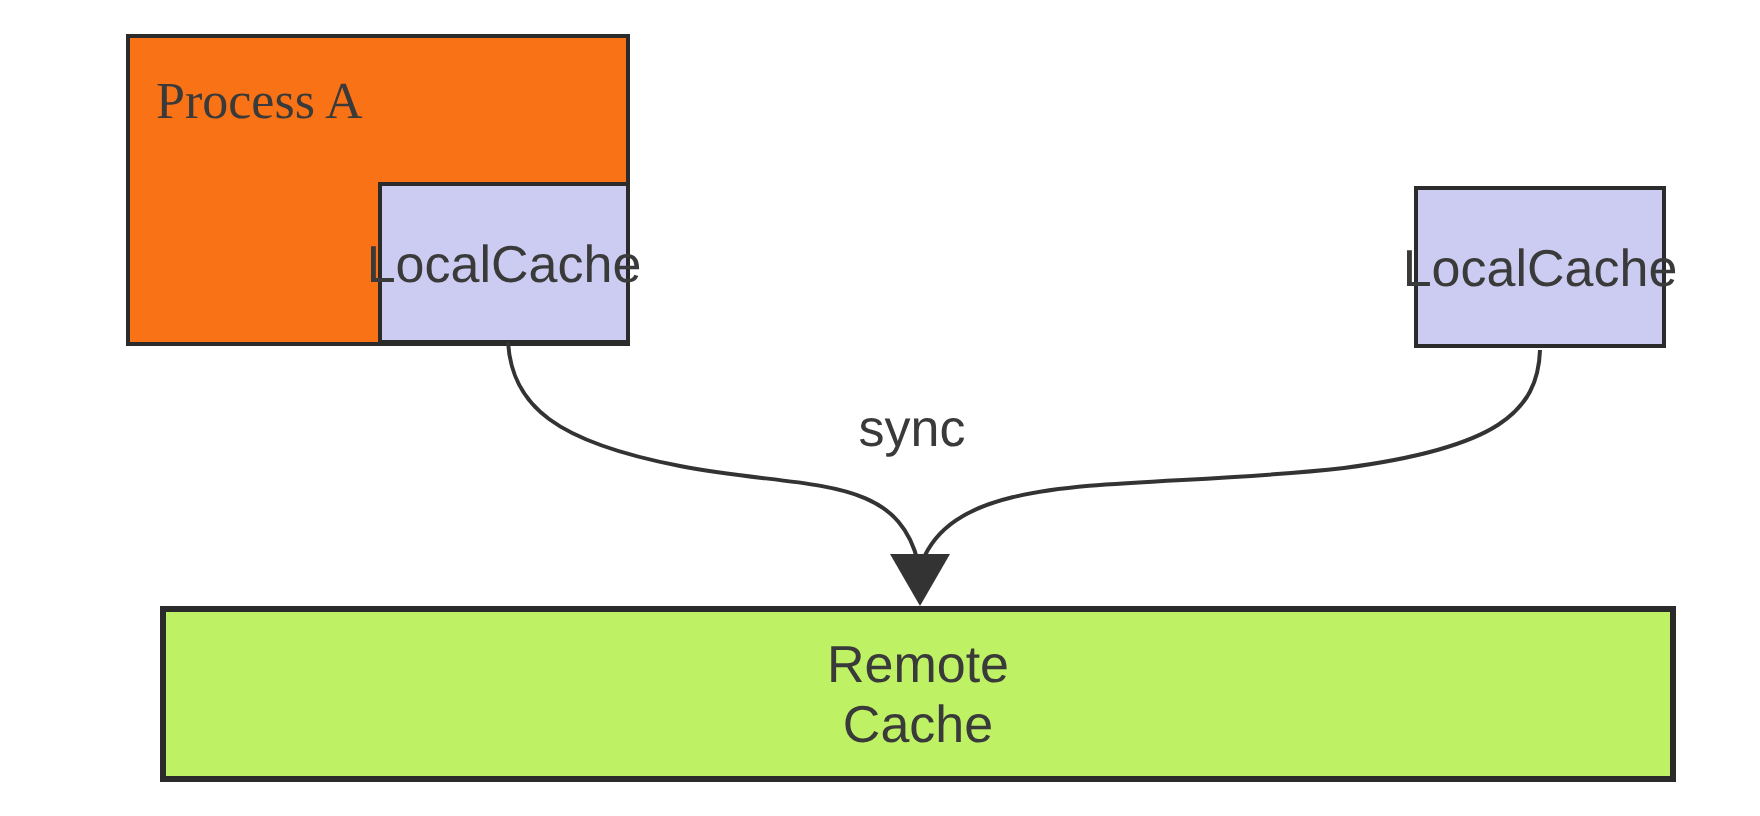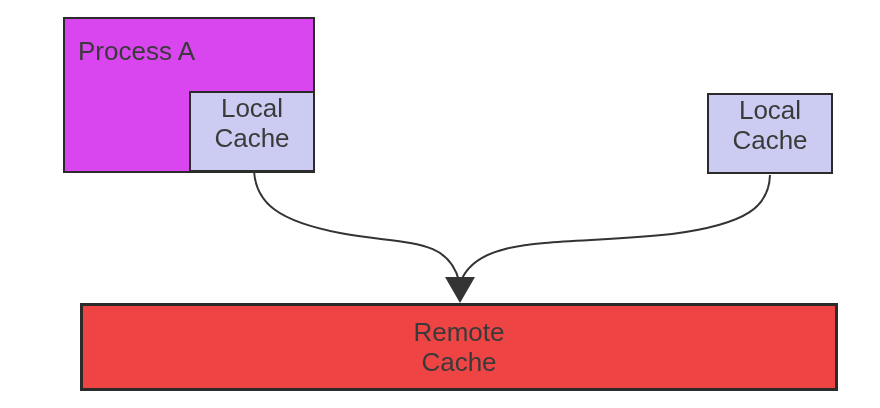--- a/index.html
+++ b/index.html
@@ -13,21 +13,22 @@
     height: 408px;
     background: #ffffff;
     font-family: "Liberation Sans", "DejaVu Sans", sans-serif;
     color: #3a3a3a;
     overflow: hidden;
   }
   .node {
     position: absolute;
     box-sizing: border-box;
     border: 2px solid #2b2b2b;
-    background: #d946ef;
+    background: #f97316;
+    font-family: Liberation Serif, serif;
   }
   .process-box {
     width: 252px;
     height: 156px;
   }
   #process-a { left: 63px; top: 17px; }
   #process-b { left: 581px; top: 23px; height: 151px; }
   .process-label {
     position: absolute;
     left: 13px;
@@ -36,23 +37,23 @@
     line-height: 30px;
     white-space: nowrap;
   }
   .cache-box {
     position: absolute;
     box-sizing: border-box;
     border: 2px solid #2b2b2b;
     width: 126px;
     height: 81px;
     display: flex;
-    flex-direction: column;
+    flex-direction: row;
     align-items: center;
-    justify-content: flex-start;
+    justify-content: center;
     text-align: center;
     font-size: 26px;
     line-height: 30px;
   }
   #local-cache-a { left: 189px; top: 91px; }
   #local-cache-b { left: 707px; top: 93px; }
   #remote-cache {
     position: absolute;
     box-sizing: border-box;
     left: 80px;
@@ -103,25 +104,26 @@
   <div id="local-cache-a" class="cache-box" style="background-color: rgb(204, 204, 242);">
     <div class="cache-line">Local</div>
     <div class="cache-line">Cache</div>
   </div>
 
   <div id="local-cache-b" class="cache-box" style="background-color: rgb(204, 204, 242);">
     <div class="cache-line">Local</div>
     <div class="cache-line">Cache</div>
   </div>
 
-  <div id="remote-cache" style="background-color: #ef4444;">
+  <div id="remote-cache" style="background-color: #bef264;">
     <div class="cache-line">Remote</div>
     <div class="cache-line">Cache</div>
   </div>
 
   <svg id="edges-svg" viewBox="0 0 880 408" xmlns="http://www.w3.org/2000/svg">
     <path d="M 254 171 C 256 203, 278 221, 340 233 C 402 245, 448 236, 459 281" style="stroke: rgb(51, 51, 51);"></path>
     <path d="M 770 175 C 769 206, 748 224, 672 234 C 566 246, 480 233, 461 281" style="stroke: rgb(51, 51, 51);"></path>
     <polygon points="445,277 475,277 460,303" style="fill: rgb(51, 51, 51);"></polygon>
   </svg>
 
+  <div id="sync-label">sync</div>
 
 </div>
 
 </body></html>

